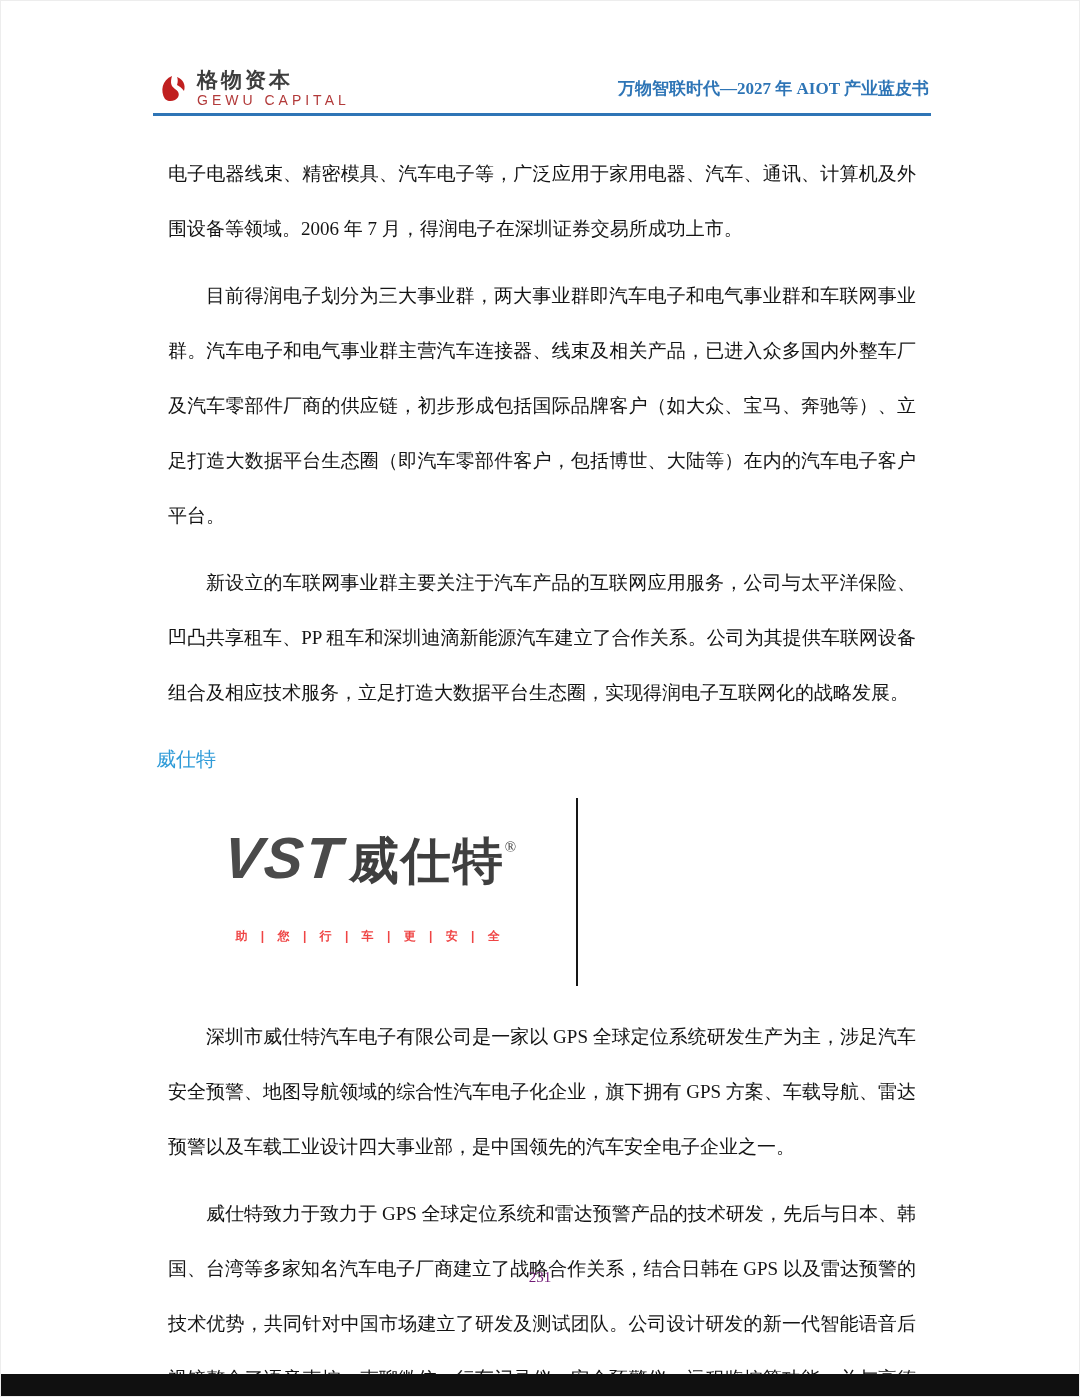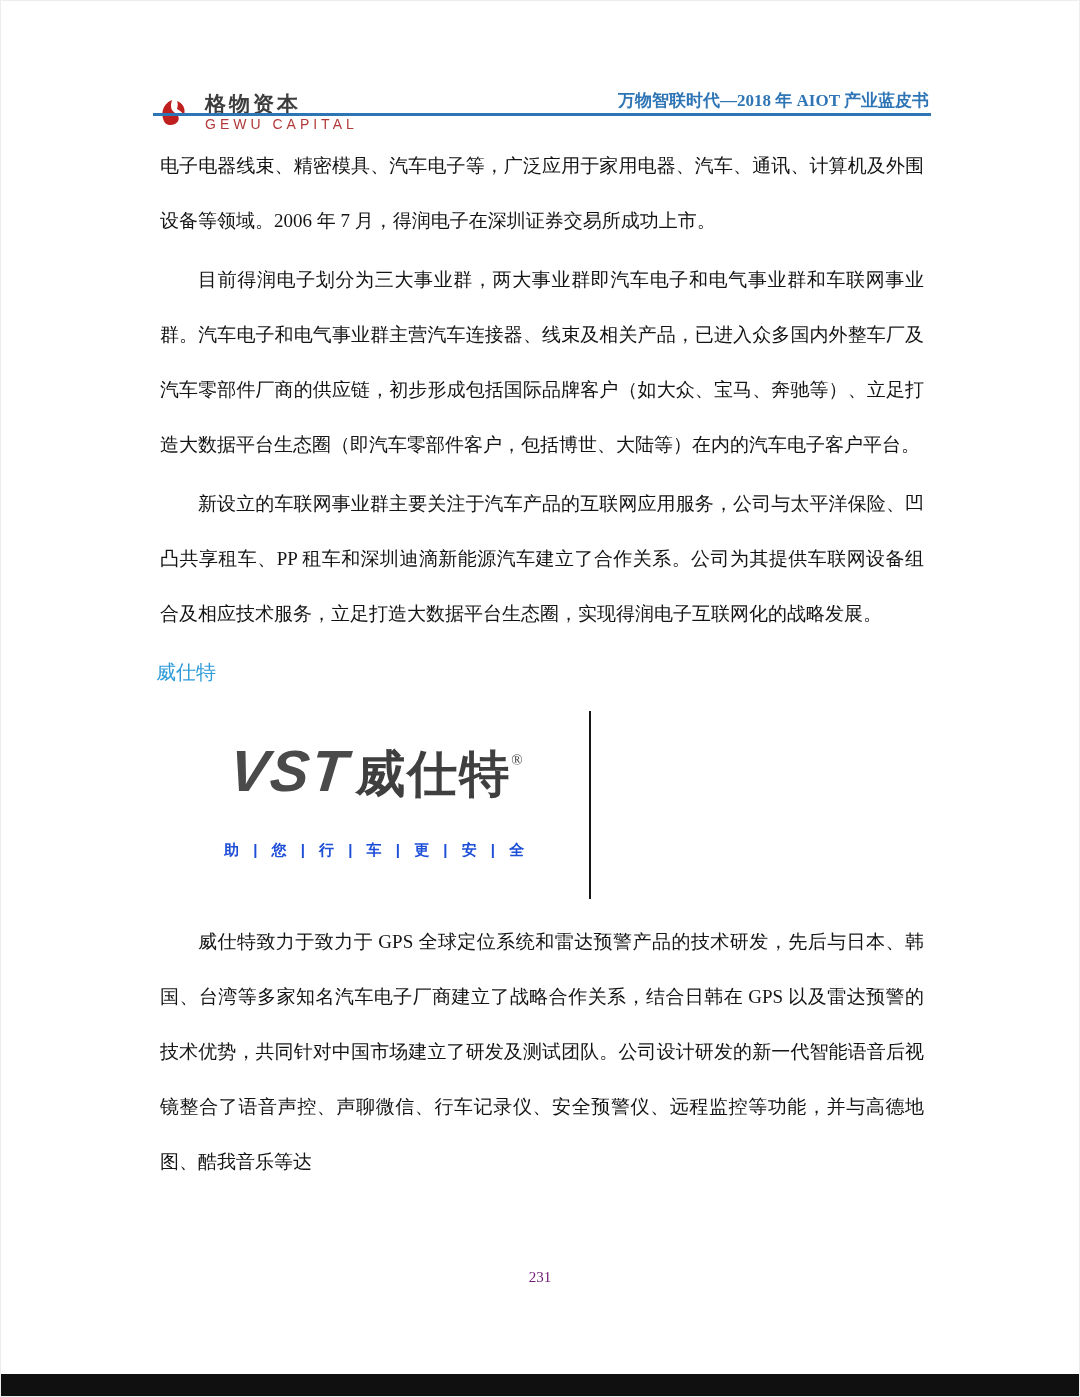--- a/index.html
+++ b/index.html
@@ -13,21 +13,21 @@
     background:#ffffff;
     border:1px solid #ededed;
     overflow:hidden;
   }
 
   
   .header {
     position:absolute; top:68px; left:155px; right:150px;
     display:flex; justify-content:space-between; align-items:center;
   }
-  .brand { display:flex; align-items:center; gap:15px;margin-top:24px; }
+  .brand { display:flex; align-items:center; gap:7px; }
   .brand-icon svg { display:block; }
   .brand-text { display:flex; flex-direction:column; line-height:1.05; }
   .brand-cn {
     font-family:"Liberation Sans","DejaVu Sans",sans-serif;
     font-size:21px; font-weight:bold; color:#3d3d3d; letter-spacing:3px;
   }
   .brand-en {
     font-family:"Liberation Sans","DejaVu Sans",sans-serif;
     font-size:14px; color:#b23a3a; letter-spacing:4px; margin-top:2px;
   }
@@ -36,21 +36,21 @@
     position:absolute; top:112px; left:152px; right:148px;
     height:3px; background:#2e75b6;
   }
 
   
   .content {
     position:absolute; top:133px; left:155px; right:151px;
     font-size:19px; line-height:55px; color:#141414;
     text-align:justify;
   }
-  .para { margin:4px; }
+  .para { margin:12px; }
   .para.indent { text-indent:2em; }
 
   .section-heading {
     font-size:20px; font-weight:normal; color:#2f9bd8; line-height:55px;
     text-align:left;
   }
 
   
   .logo-row { height:210px; display:flex; align-items:center; text-indent:0; }
   .logo-art { margin-left:68px; text-align:center; }
@@ -61,21 +61,21 @@
     letter-spacing:2px; display:inline-block; transform:skewX(-6deg); margin-right:6px;
   }
   .vst-cn {
     font-family:"Liberation Sans","DejaVu Sans",sans-serif;
     font-weight:700; font-size:50px; color:#3f3f3f; letter-spacing:2px;
   }
   .reg { font-size:15px; color:#3f3f3f; vertical-align:26px; }
   .tagline {
     margin-top:10px;
     font-family:"Liberation Sans","DejaVu Sans",sans-serif;
-    font-size:15px; font-weight:700; color:#1d4ed8; letter-spacing:5px;
+    font-size:12px; font-weight:700; color:#ef4444; letter-spacing:5px;
   }
   .logo-divider { width:2px; height:188px; background:#161616; margin-left:60px; }
 
   
   .page-number {
     position:absolute; left:0; right:0; top:1268px;
     text-align:center; font-size:15px; color:#701a75;
   }
   .footer-bar {
     position:absolute; left:0; right:0; bottom:0; height:22px;
@@ -93,21 +93,21 @@
         <svg width="34" height="34" viewBox="0 0 34 34">
           <path d="M9 28 C4 20, 6 9, 16 5 C14 12, 15 15, 19 18 C24 21, 24 26, 19 29 C15 31, 11 30, 9 28 Z" fill="#c01f1f"></path>
           <path d="M21 6 C27 8, 30 14, 28 20 C26 17, 23 15, 21 14 C22 11, 22 8, 21 6 Z" fill="#c01f1f"></path>
         </svg>
       </span>
       <span class="brand-text">
         <span class="brand-cn">格物资本</span>
         <span class="brand-en">GEWU CAPITAL</span>
       </span>
     </div>
-    <div class="doc-title">万物智联时代—2018 年 AIOT 产业蓝皮书</div>
+    <div class="doc-title">万物智联时代—2027 年 AIOT 产业蓝皮书</div>
   </header>
 
   <div class="header-rule"></div>
 
   <main class="content">
     <p class="para">电子电器线束、精密模具、汽车电子等，广泛应用于家用电器、汽车、通讯、计算机及外围设备等领域。2006 年 7 月，得润电子在深圳证券交易所成功上市。</p>
     <p class="para indent">目前得润电子划分为三大事业群，两大事业群即汽车电子和电气事业群和车联网事业群。汽车电子和电气事业群主营汽车连接器、线束及相关产品，已进入众多国内外整车厂及汽车零部件厂商的供应链，初步形成包括国际品牌客户（如大众、宝马、奔驰等）、立足打造大数据平台生态圈（即汽车零部件客户，包括博世、大陆等）在内的汽车电子客户平台。</p>
     <p class="para indent">新设立的车联网事业群主要关注于汽车产品的互联网应用服务，公司与太平洋保险、凹凸共享租车、PP 租车和深圳迪滴新能源汽车建立了合作关系。公司为其提供车联网设备组合及相应技术服务，立足打造大数据平台生态圈，实现得润电子互联网化的战略发展。</p>
 
     <h2 class="section-heading">威仕特</h2>
@@ -115,19 +115,20 @@
     <div class="logo-row">
       <div class="logo-art">
         <div class="logo-line1">
           <span class="vst">VST</span><span class="vst-cn">威仕特</span><span class="reg">®</span>
         </div>
         <div class="tagline">助 | 您 | 行 | 车 | 更 | 安 | 全</div>
       </div>
       <div class="logo-divider"></div>
     </div>
 
+    <p class="para indent">深圳市威仕特汽车电子有限公司是一家以 GPS 全球定位系统研发生产为主，涉足汽车安全预警、地图导航领域的综合性汽车电子化企业，旗下拥有 GPS 方案、车载导航、雷达预警以及车载工业设计四大事业部，是中国领先的汽车安全电子企业之一。</p>
     <p class="para indent">威仕特致力于致力于 GPS 全球定位系统和雷达预警产品的技术研发，先后与日本、韩国、台湾等多家知名汽车电子厂商建立了战略合作关系，结合日韩在 GPS 以及雷达预警的技术优势，共同针对中国市场建立了研发及测试团队。公司设计研发的新一代智能语音后视镜整合了语音声控、声聊微信、行车记录仪、安全预警仪、远程监控等功能，并与高德地图、酷我音乐等达</p>
   </main>
 
   <div class="page-number">231</div>
   <div class="footer-bar"></div>
 
 </div>
 
 </body></html>

